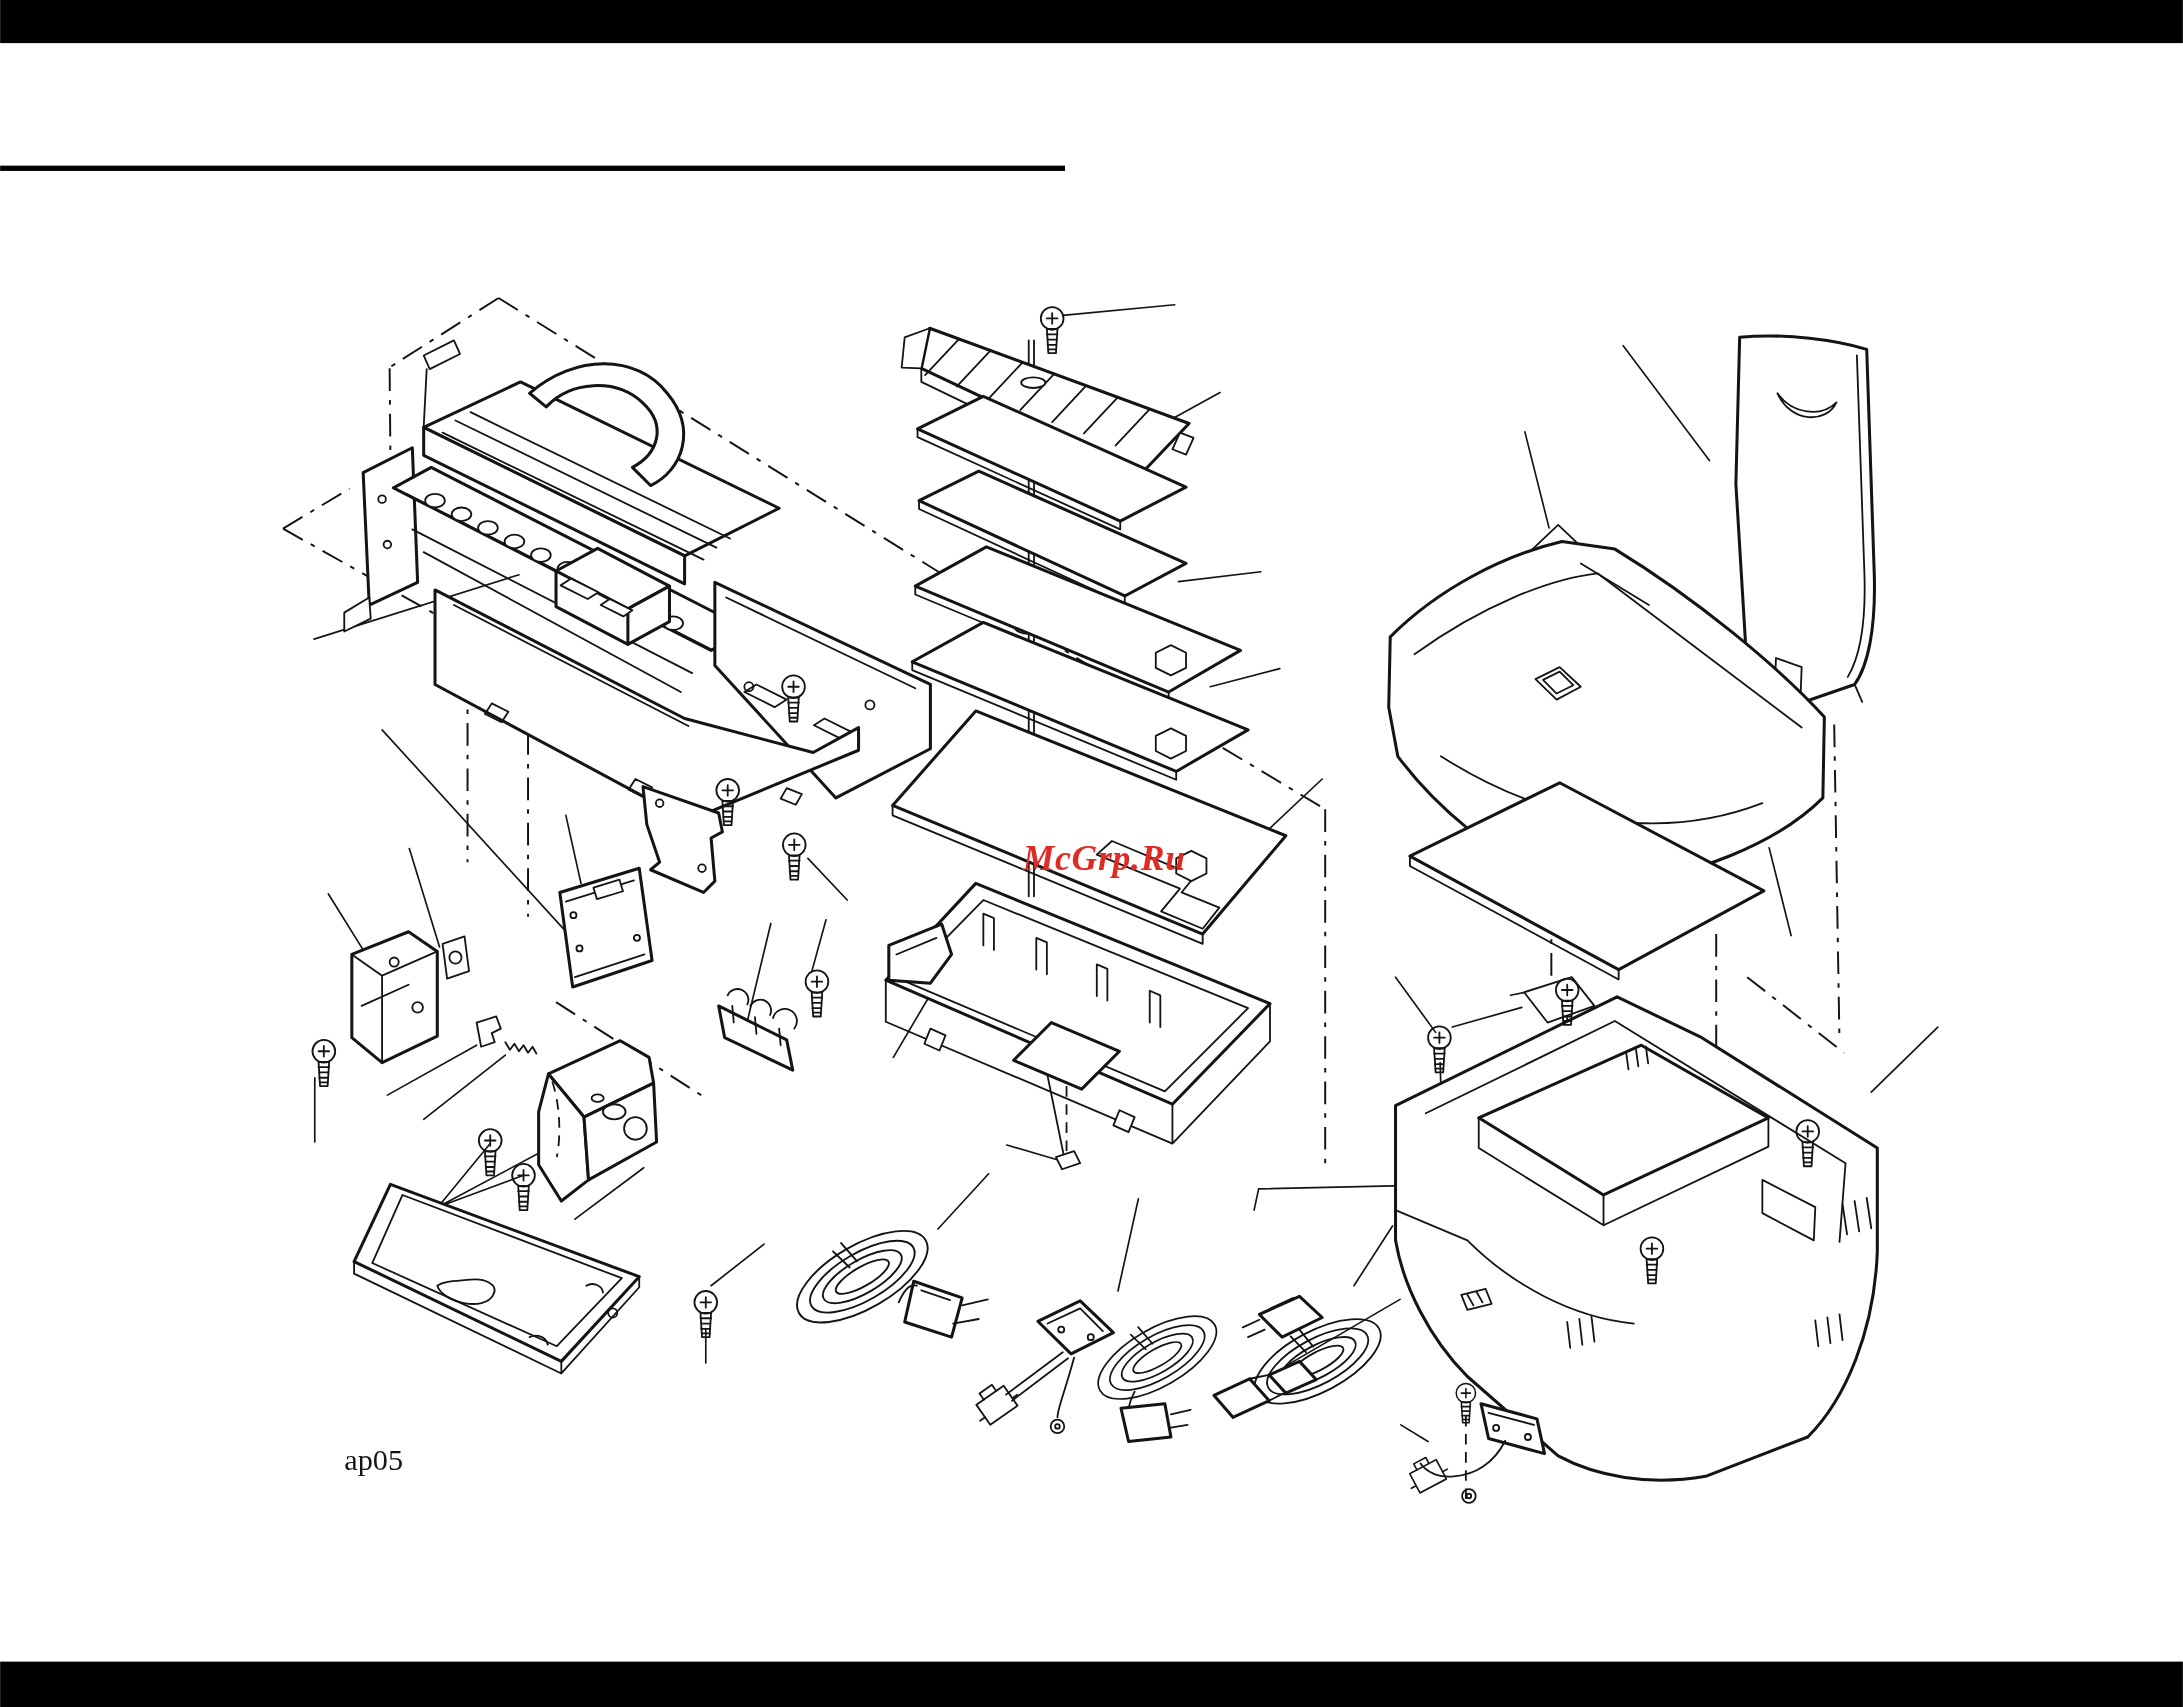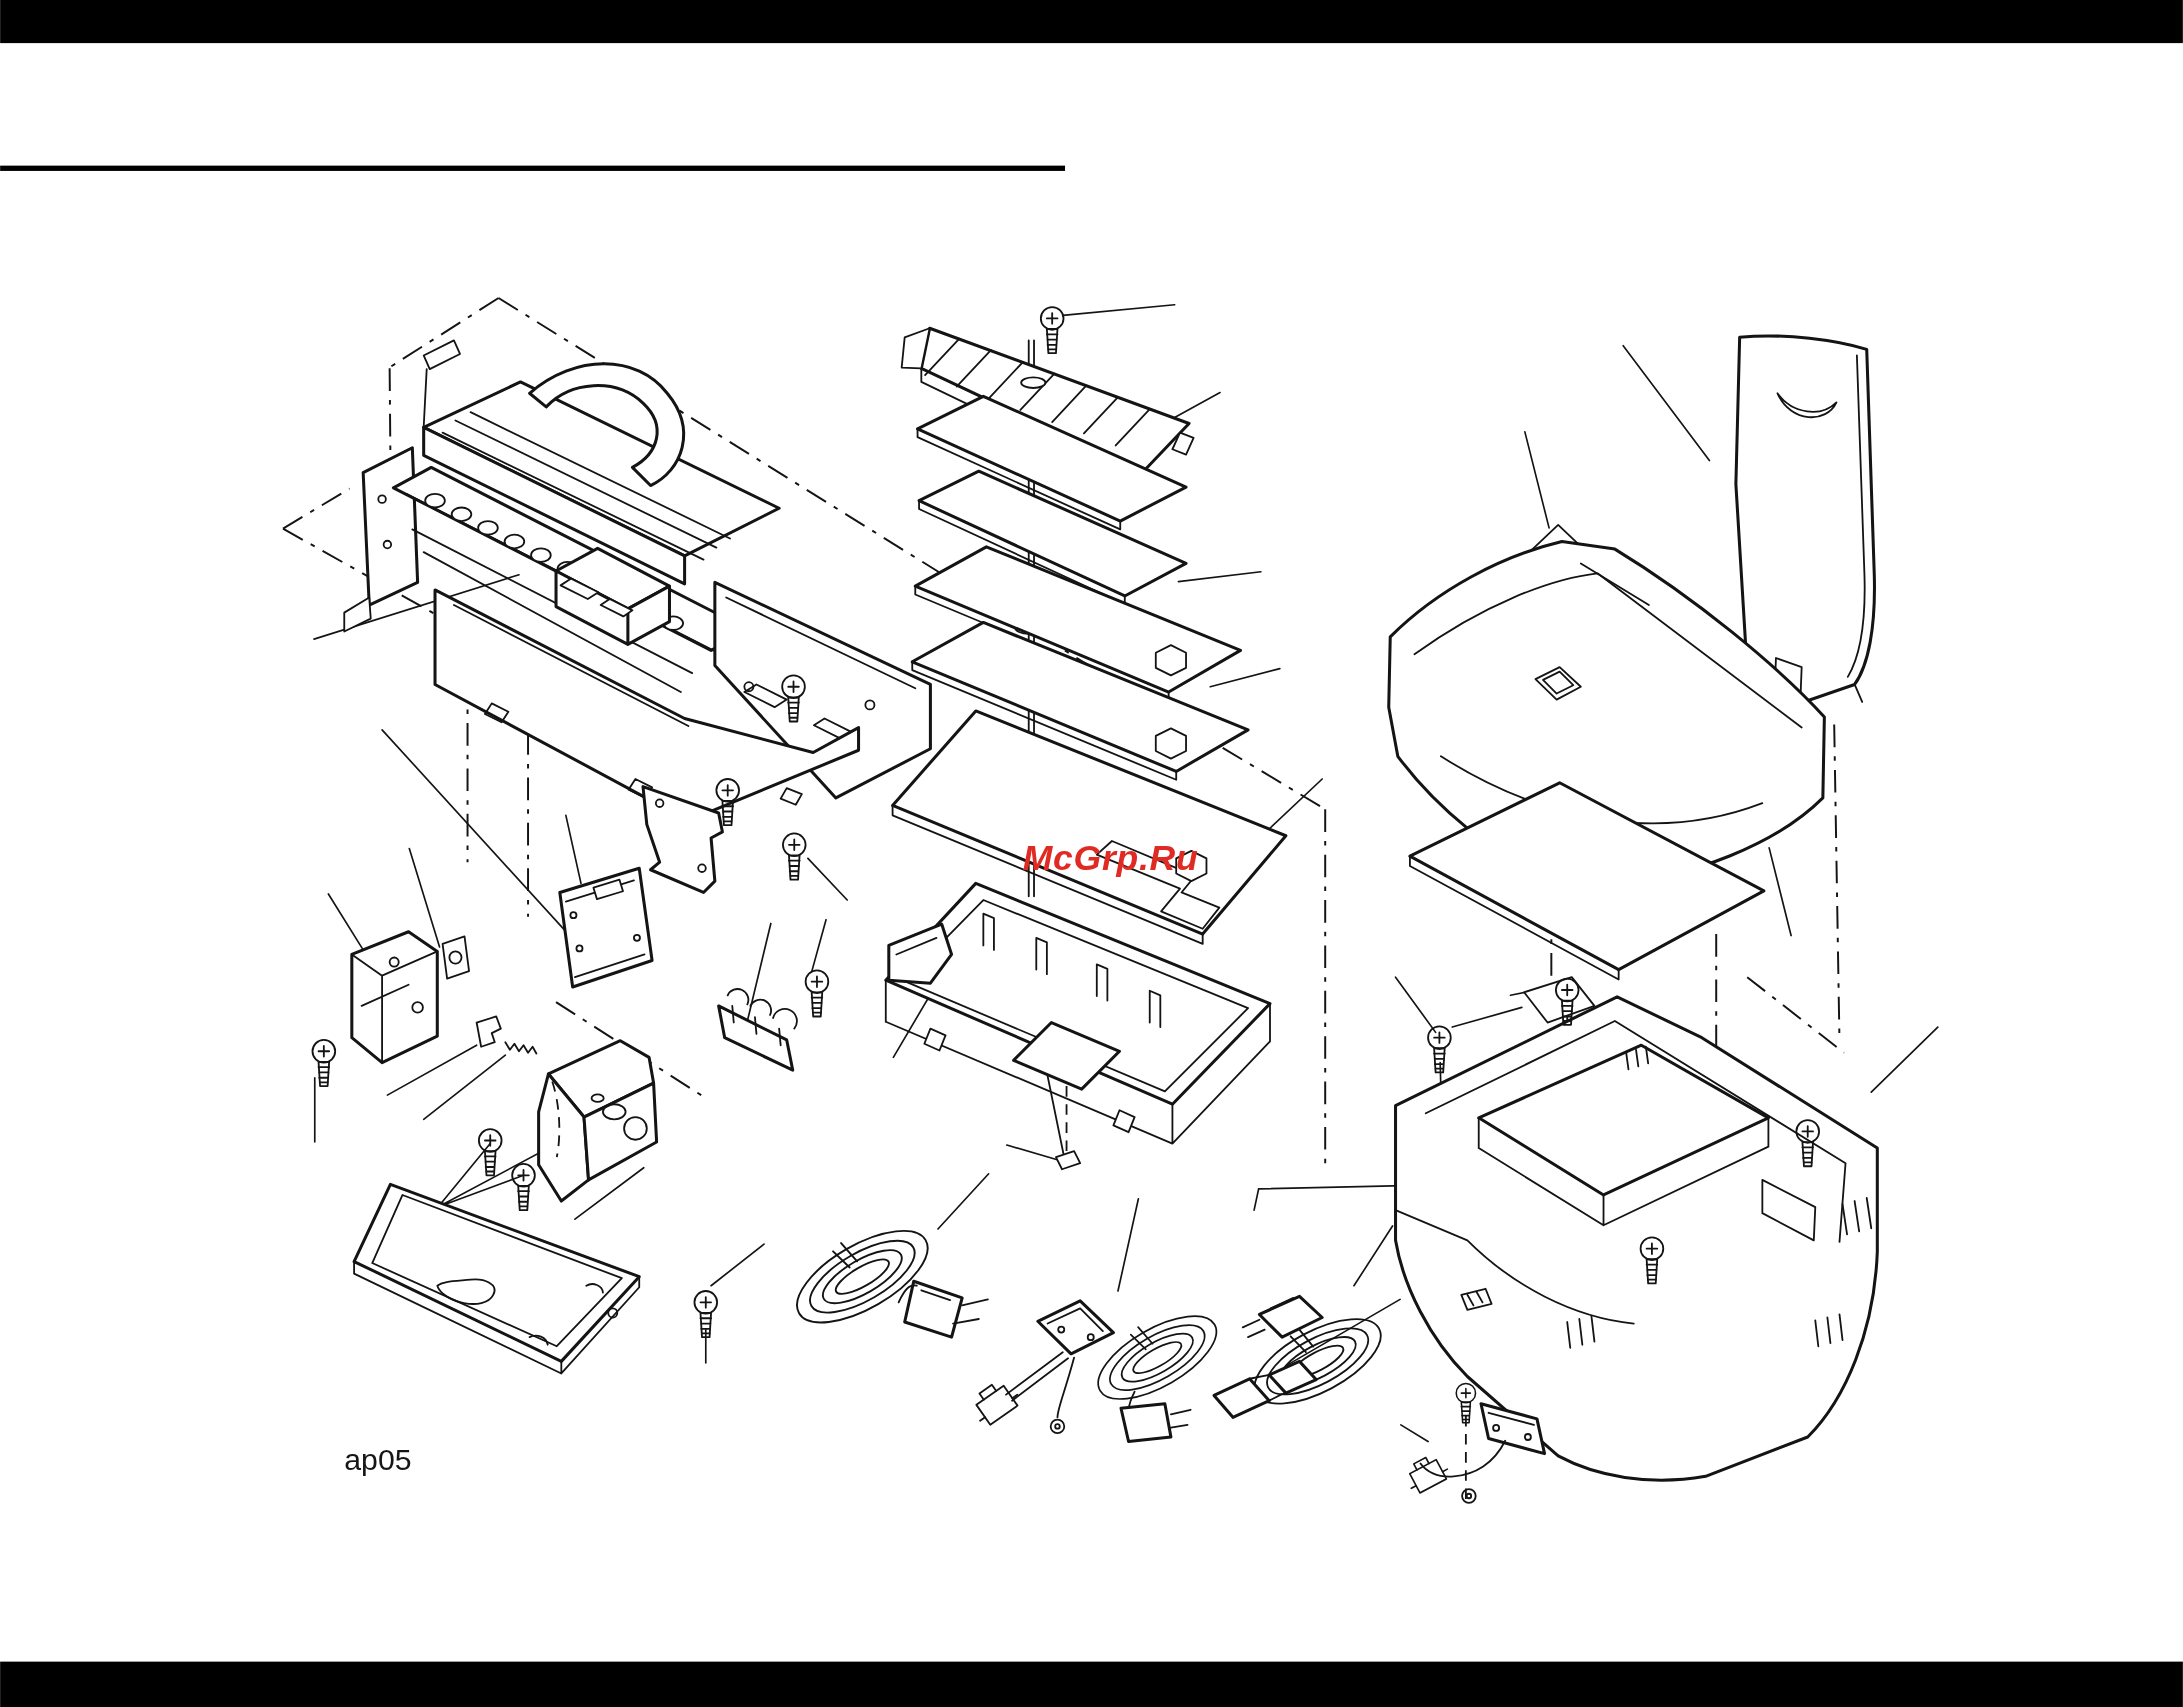--- a/index.html
+++ b/index.html
@@ -1,17 +1,17 @@
 <!DOCTYPE html>
 <html style="font-size:12px"><head>
 <meta charset="utf-8">
 <style>
   html,body{margin:0;padding:0;background:#e8e8e8;}
   .page{position:relative;width:2183px;height:1707px;background:#ffffff;overflow:hidden;
-        font-family:Liberation Sans, sans-serif;}
+        font-family:Liberation Serif, serif;}
   svg{position:absolute;left:0;top:0;}
   .of {stroke:#141414;stroke-width:4;fill:#ffffff;stroke-linecap:round;stroke-linejoin:round;}
   .t  {stroke:#141414;stroke-width:2.4;fill:none;stroke-linecap:round;stroke-linejoin:round;}
   .tf {stroke:#141414;stroke-width:2.4;fill:#ffffff;stroke-linecap:round;stroke-linejoin:round;}
   .ld {stroke:#141414;stroke-width:2.2;fill:none;stroke-linecap:round;}
   .dd {stroke:#141414;stroke-width:2.6;fill:none;stroke-dasharray:30 12 6 12;stroke-linecap:butt;}
   .ds {stroke:#141414;stroke-width:2.4;fill:none;stroke-dasharray:14 10;}
   .bar{fill:#000000;}
   .wm {font-style:italic;font-weight:bold;font-size:47px;letter-spacing:1px;}
   .foot{font-size:40px;fill:#161616;}

